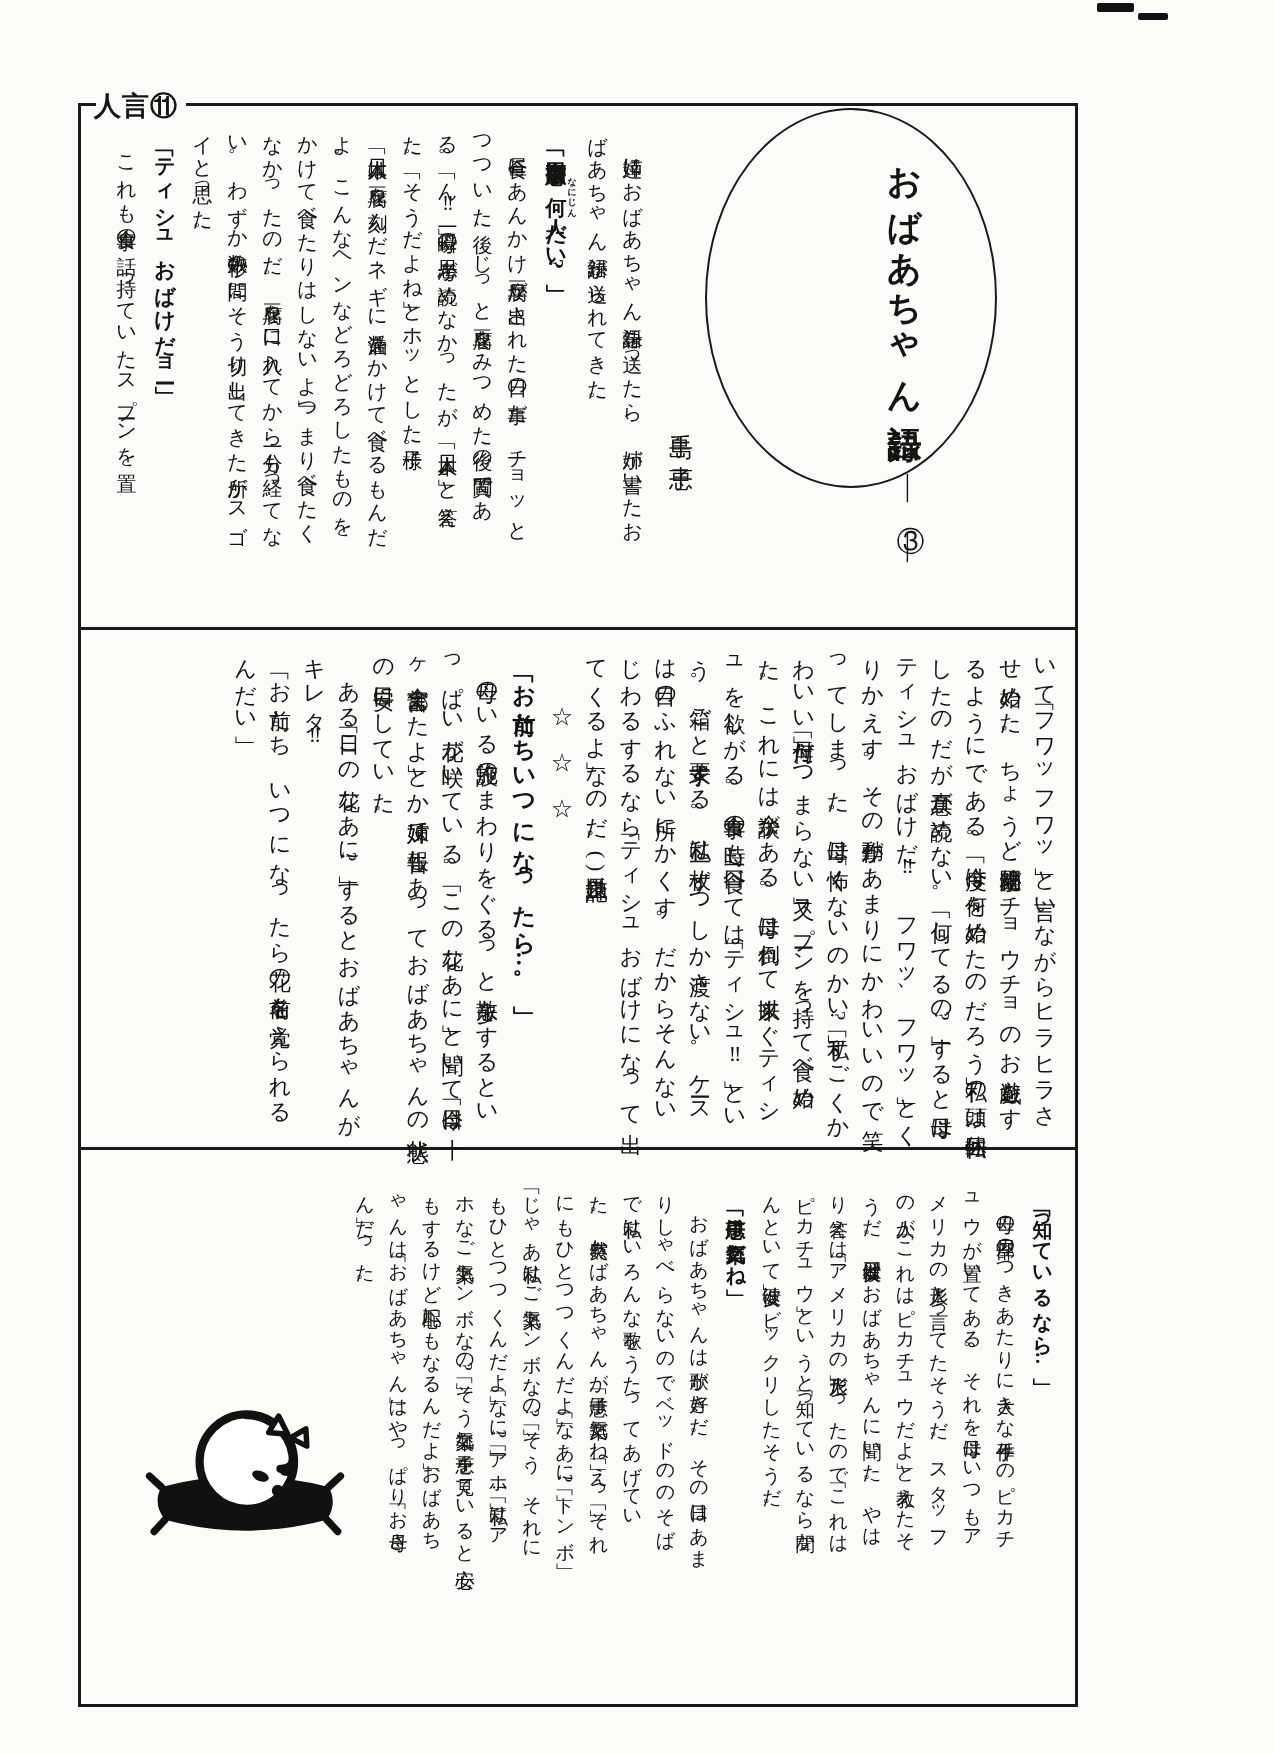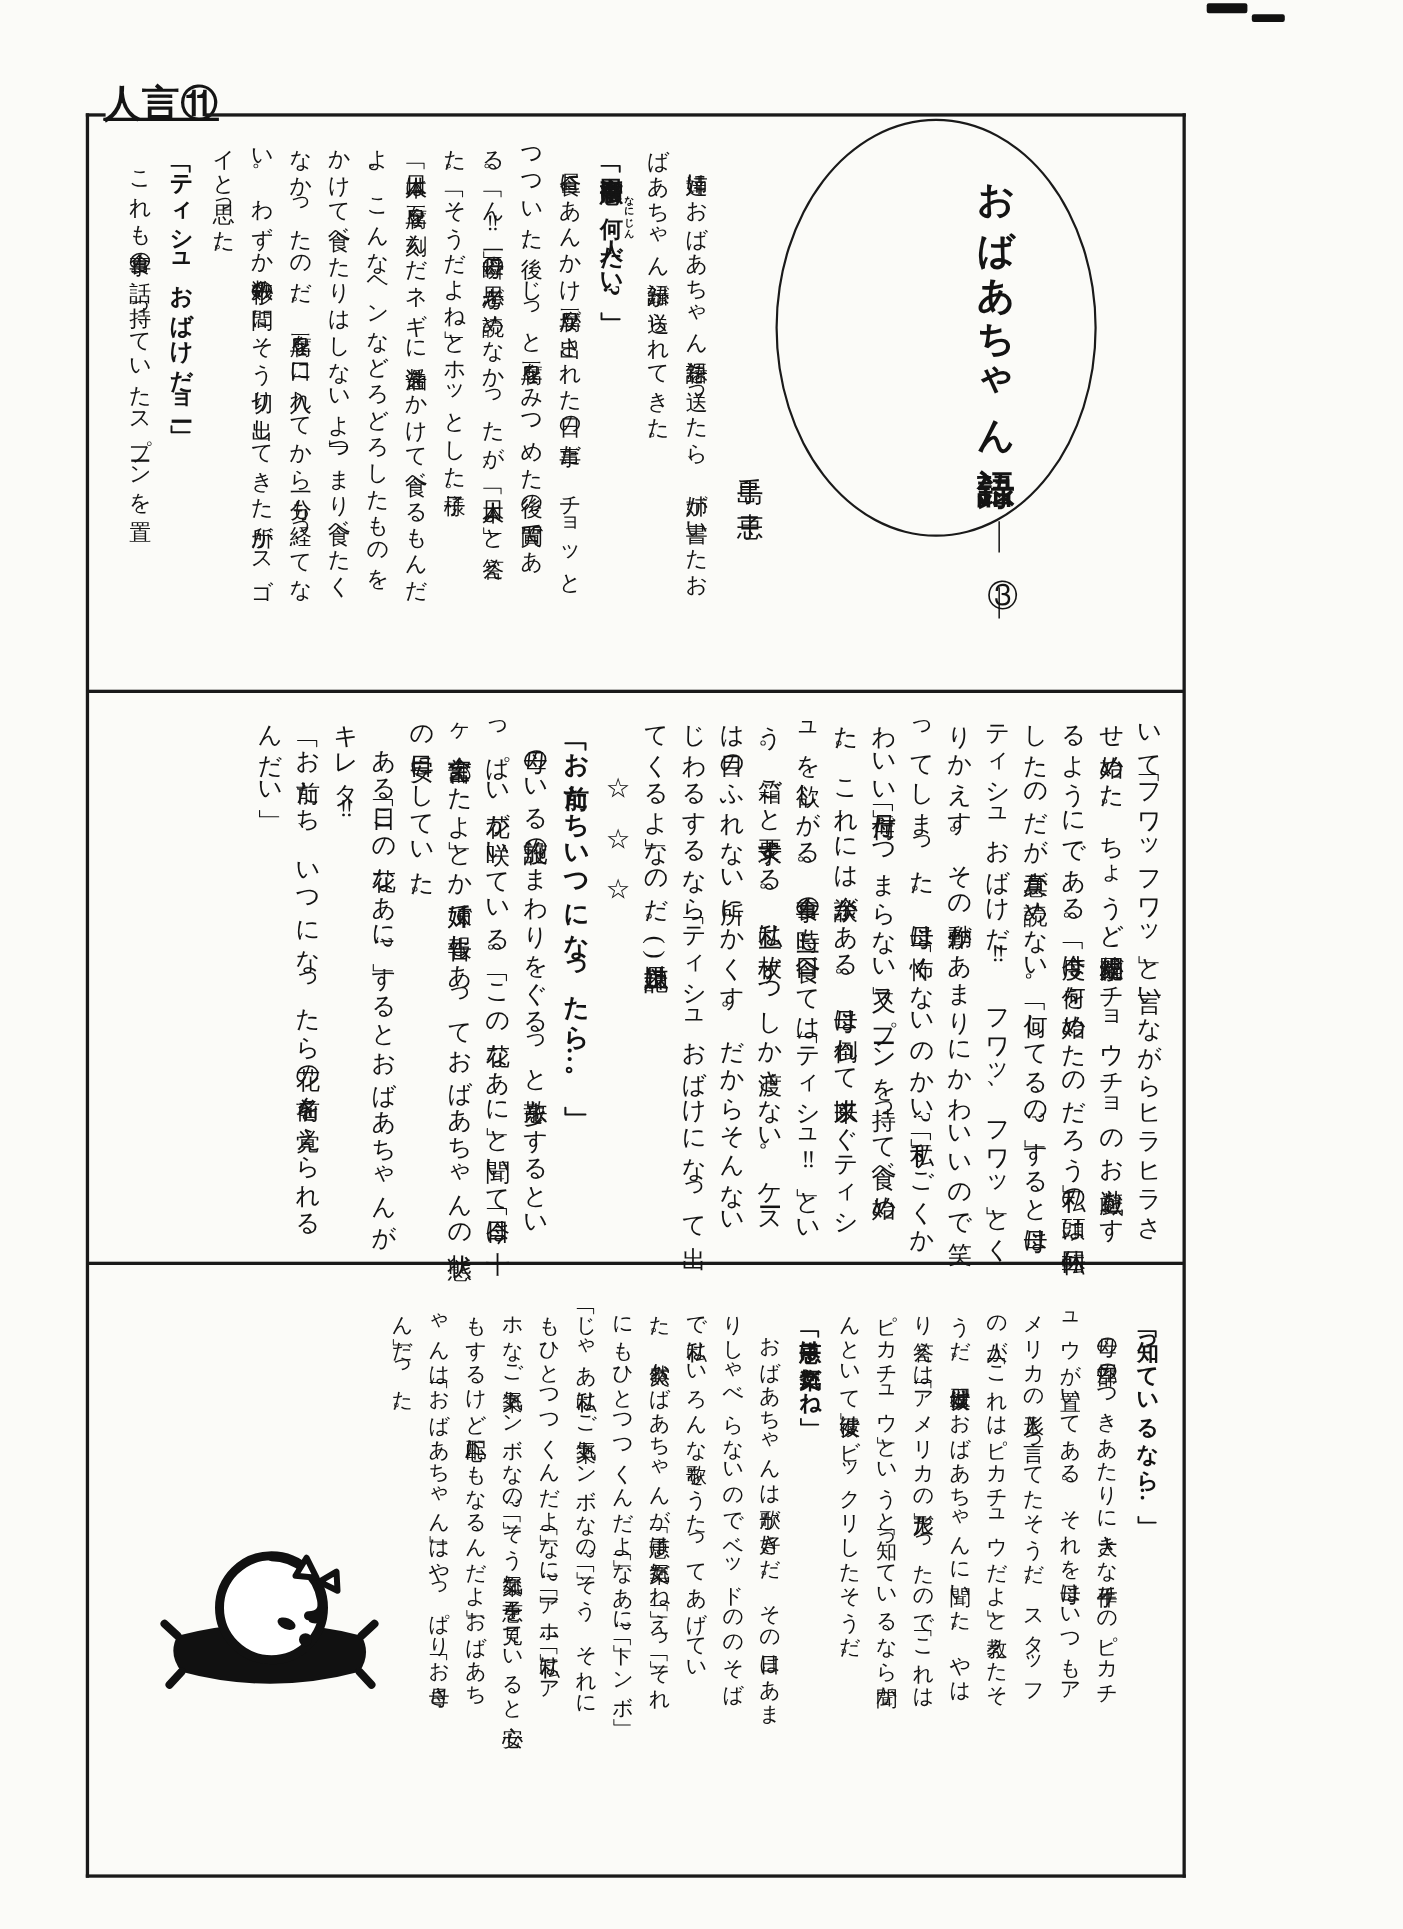--- a/index.html
+++ b/index.html
@@ -8,23 +8,23 @@
     background:#fbfbf8;color:#141414;
     font-family:"Liberation Serif","DejaVu Serif",serif;
     overflow:hidden;
   }
   .abs{position:absolute;}
   
   .hline{background:#1a1a1a;height:3px;}
   .vline{background:#1a1a1a;width:3px;}
   .thin{height:2.5px;}
   .page-label{
-    left:94px;top:76px;font-size:34px;font-weight:bold;
+    left:94px;top:92px;font-size:27px;font-weight:bold;
     font-family:"Liberation Sans","DejaVu Sans",sans-serif;
-    letter-spacing:1px;line-height:1.1;text-decoration:underline;
+    letter-spacing:1px;line-height:1.1;
   }
   
   .title-circle{
     left:705px;top:108px;width:288px;height:376px;
     border:2.5px solid #1a1a1a;border-radius:50%;
   }
   .vtext{writing-mode:vertical-rl;text-orientation:mixed;}
   .page-title{
     left:882px;top:142px;font-size:34px;font-weight:bold;
     letter-spacing:4px;line-height:44px;

